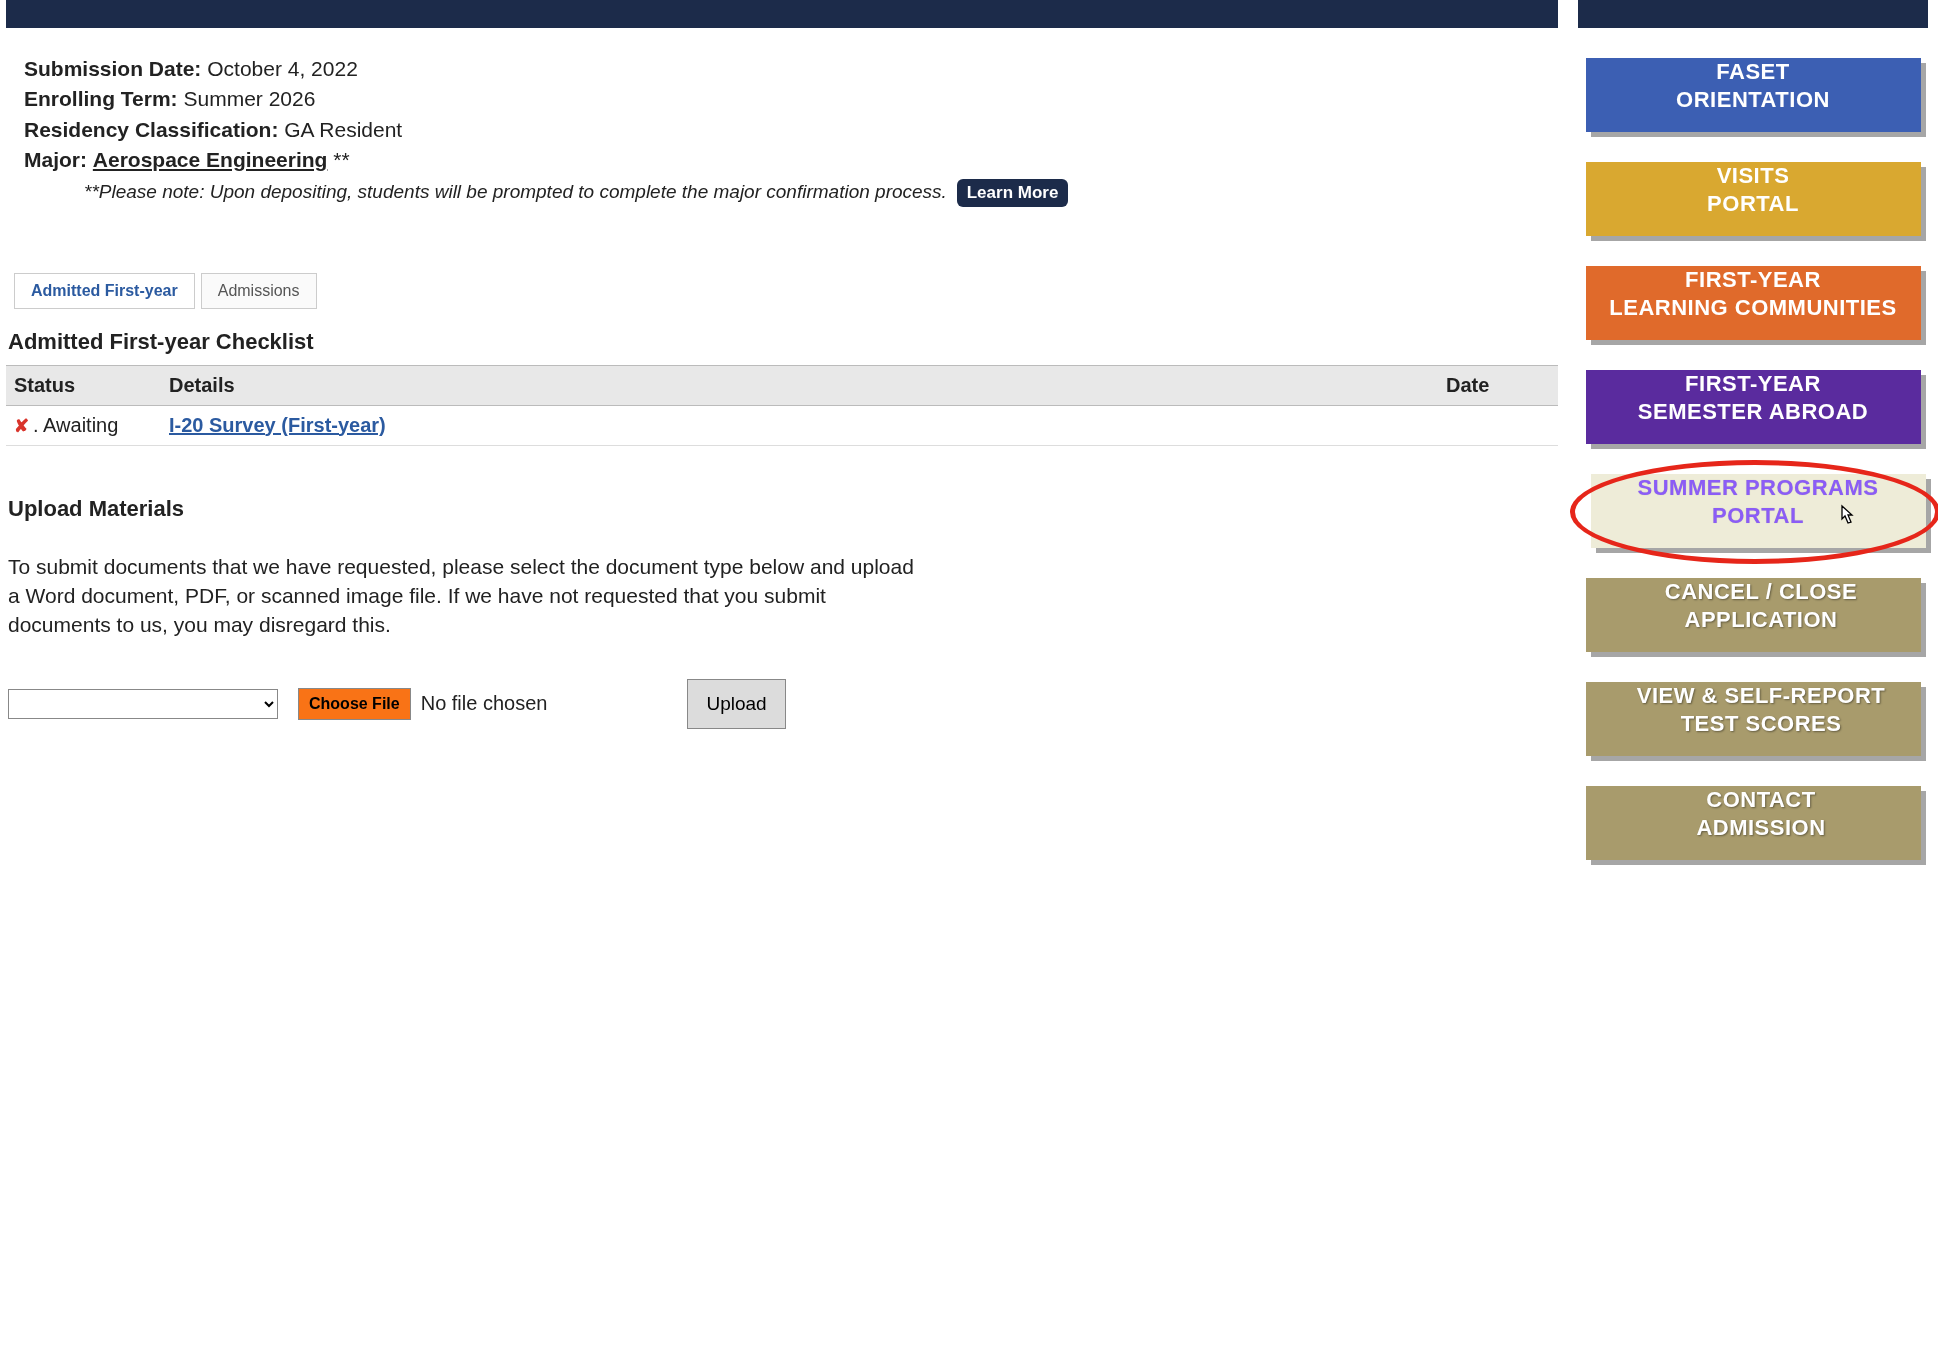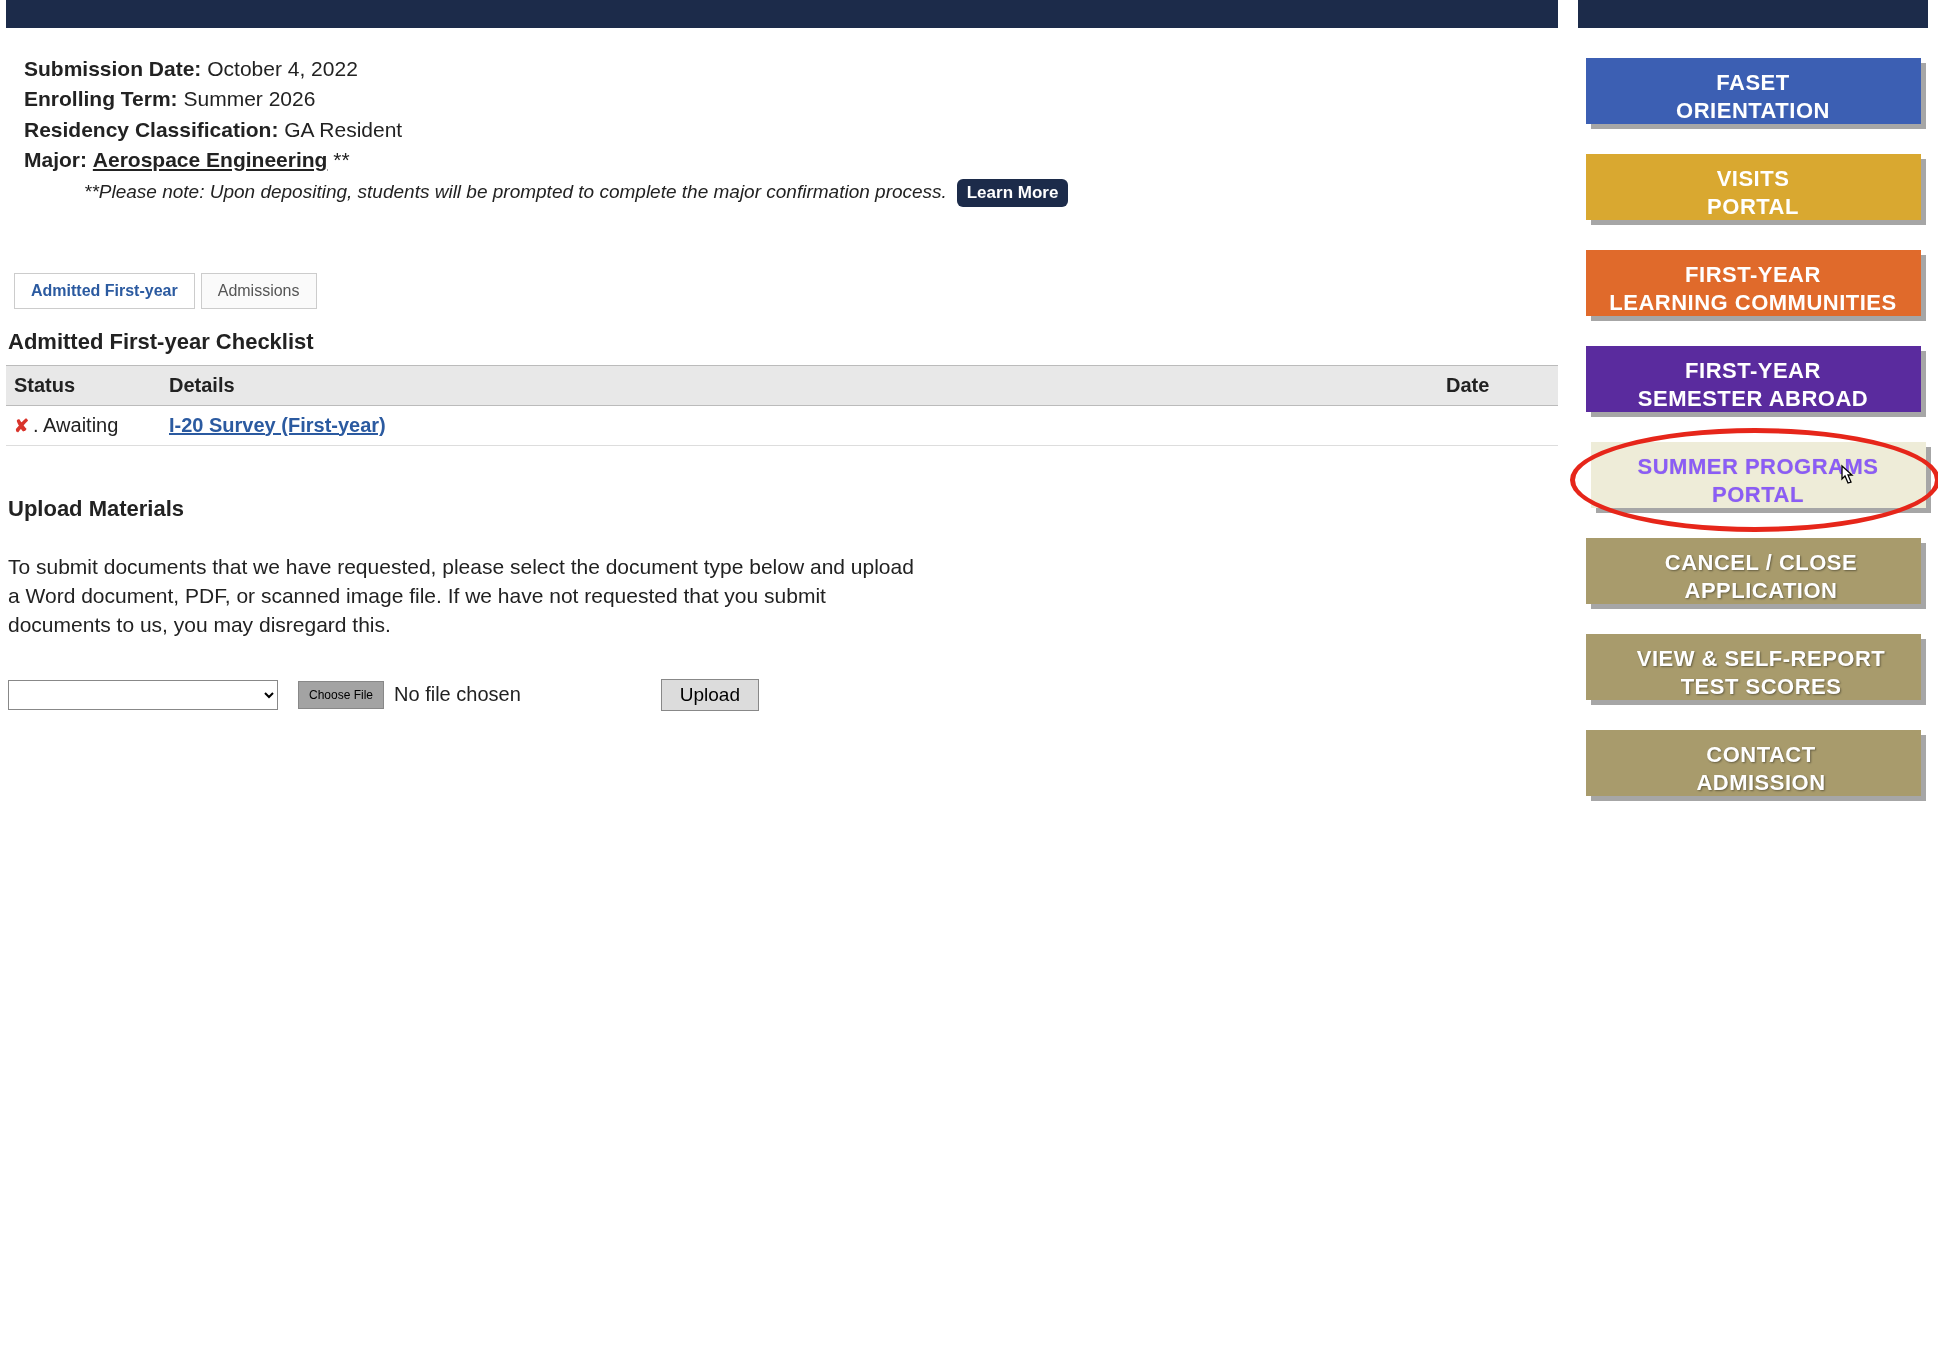--- a/index.html
+++ b/index.html
@@ -140,52 +140,53 @@
     }
     .doc-type-select {
       width: 270px;
       height: 30px;
       border: 1px solid #888;
       background: #fff;
       font-size: 15px;
     }
     .choose-file-btn {
       border: 1px solid #888;
-      background: #a3a3a3;
+      background: #f97316;
       padding: 6px 10px;
-      font-size: 12px;
-      cursor: pointer;
+      font-size: 16px;
+      cursor: pointer;
+      font-weight: bold;
     }
     .no-file-text {
       font-size: 20px;
       margin-left: -10px;
     }
     .upload-btn {
       border: 1px solid #888;
       background: #dcdcdc;
-      padding: 4px 18px;
+      padding: 13px 18px;
       font-size: 19px;
       cursor: pointer;
       margin-left: 120px;
     }
 
     
     .side-header-bar {
       background: #1c2b4a;
       height: 28px;
       width: 100%;
       margin-bottom: 30px;
     }
     .side-btn {
       display: flex;
-      align-items: flex-end;
+      align-items: flex-start;
       justify-content: center;
       text-align: center;
       width: 335px;
-      height: 66px;
+      height: 74px;
       margin: 0 auto 30px auto;
       color: #fff;
       font-weight: bold;
       font-size: 22px;
       line-height: 1.25;
       letter-spacing: 0.5px;
       box-shadow: 5px 5px 0 rgba(0,0,0,0.35);
       cursor: pointer;
       padding: 0 12px;
       position: relative;

